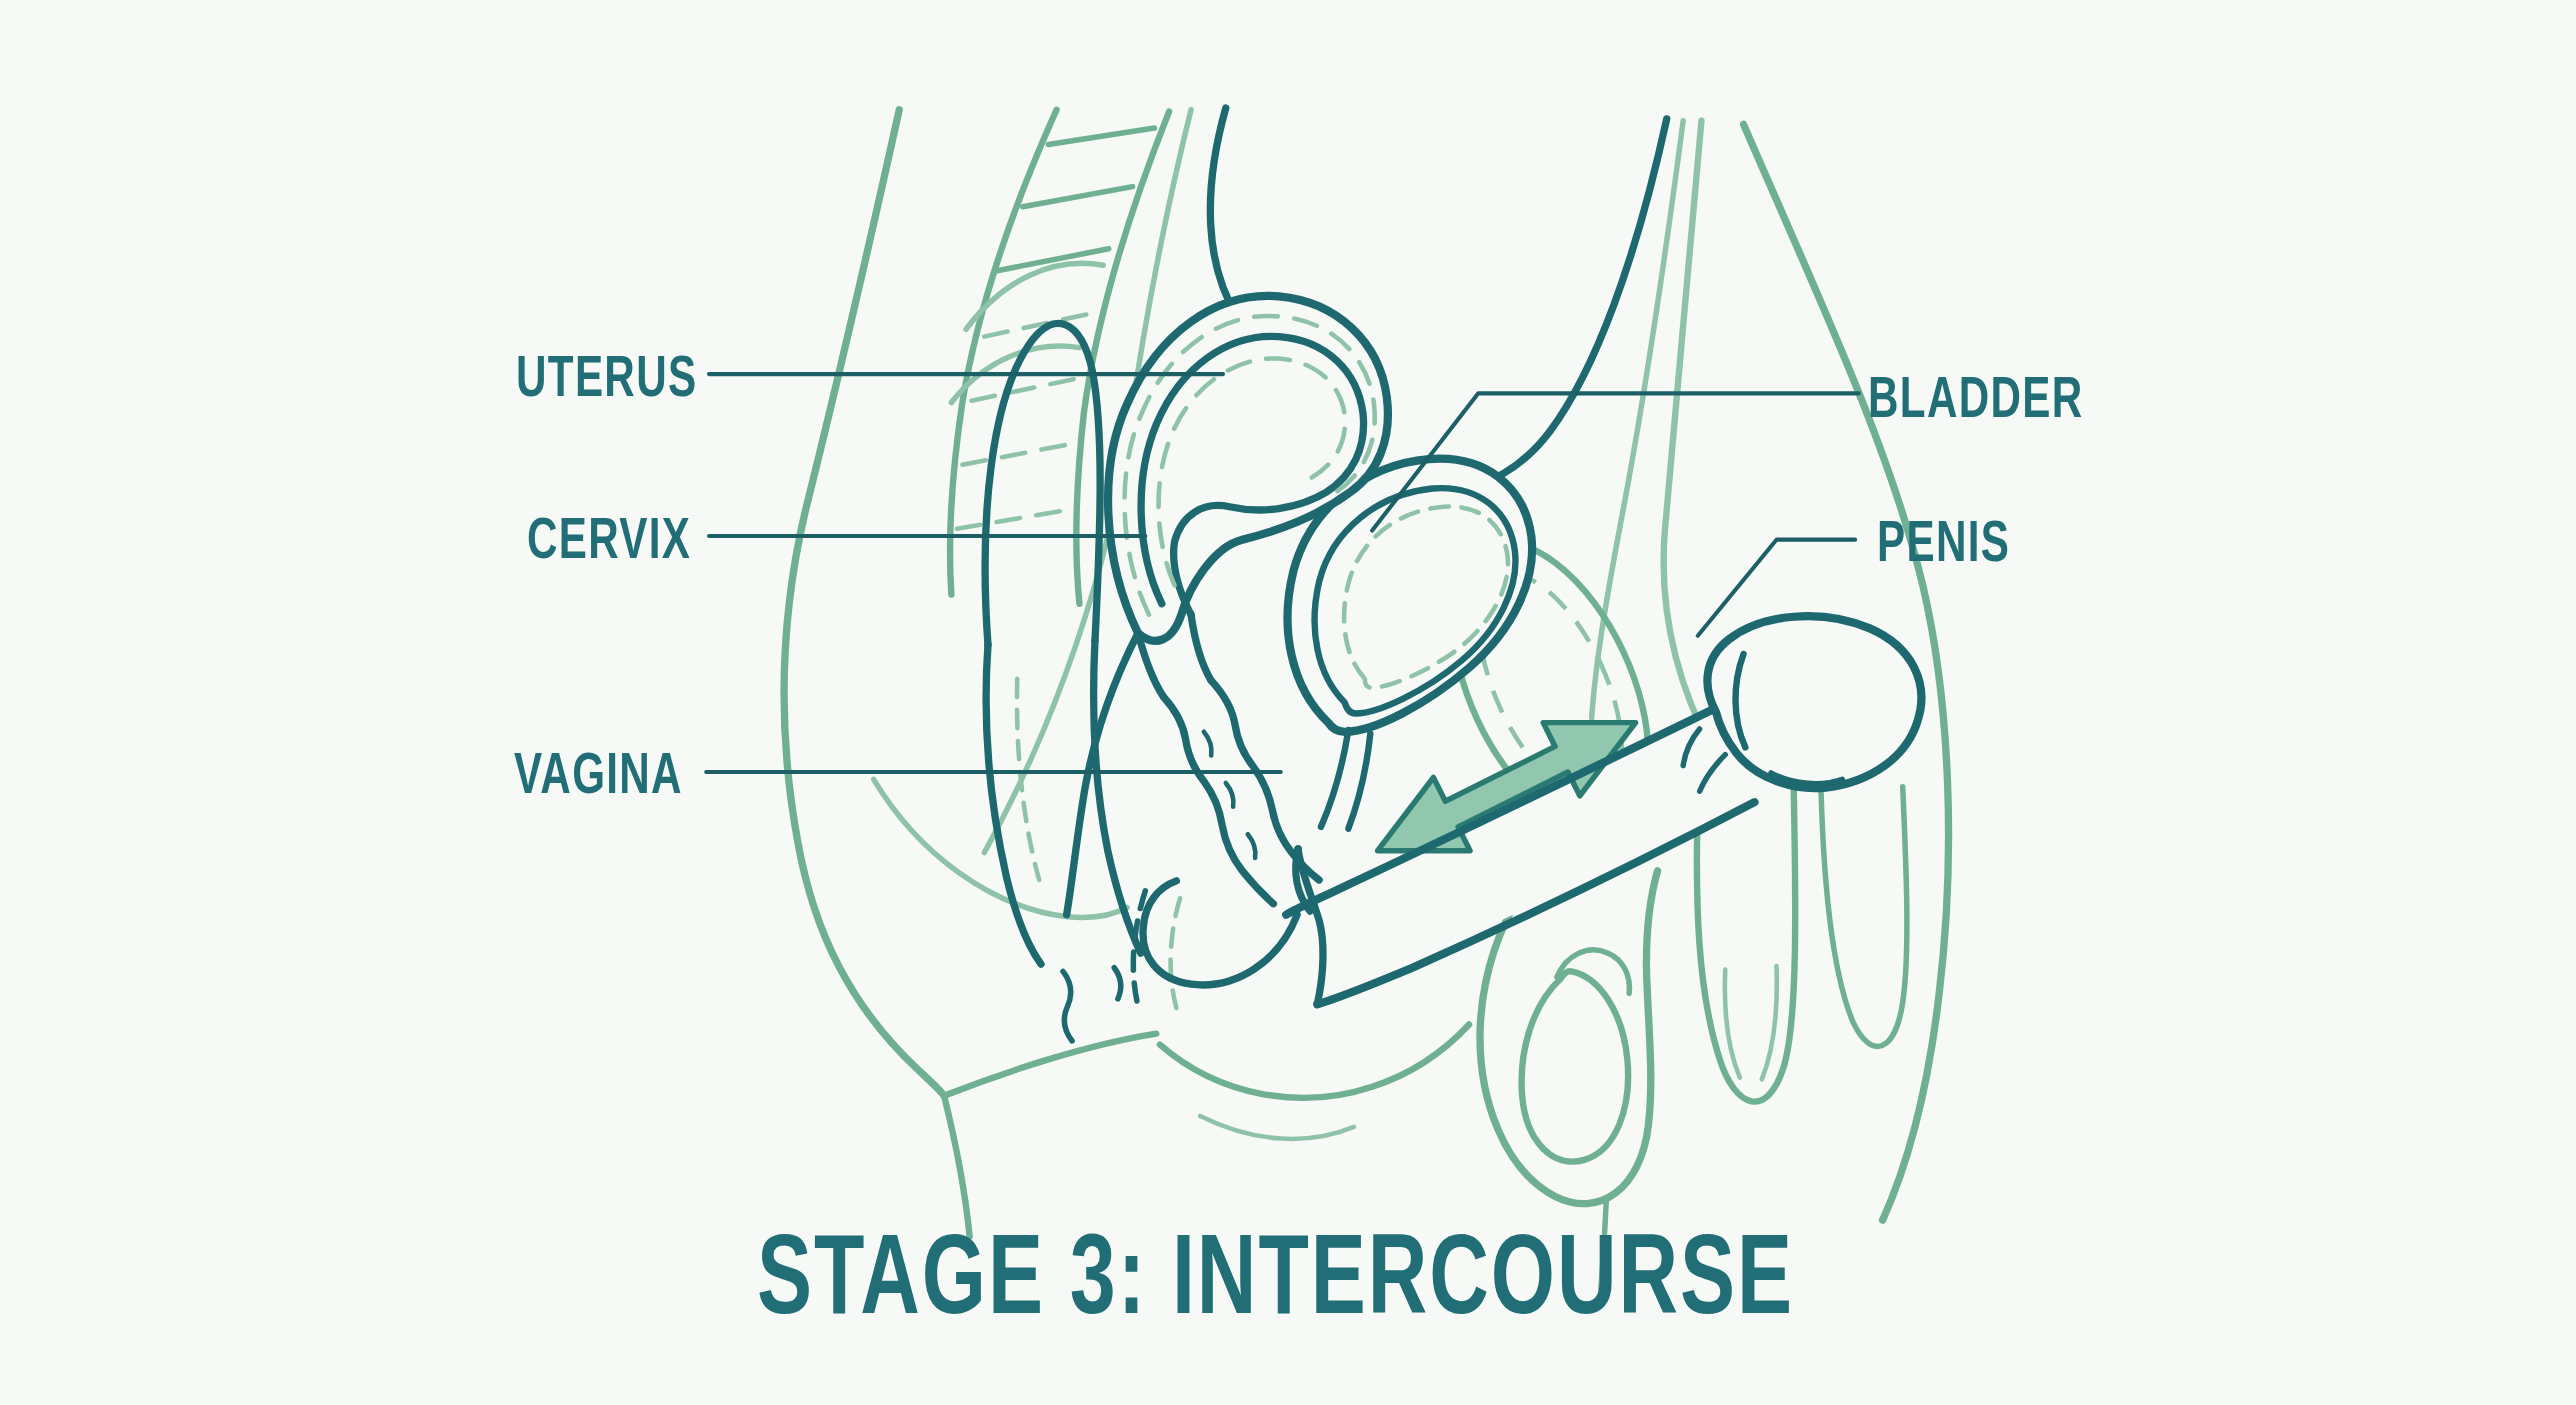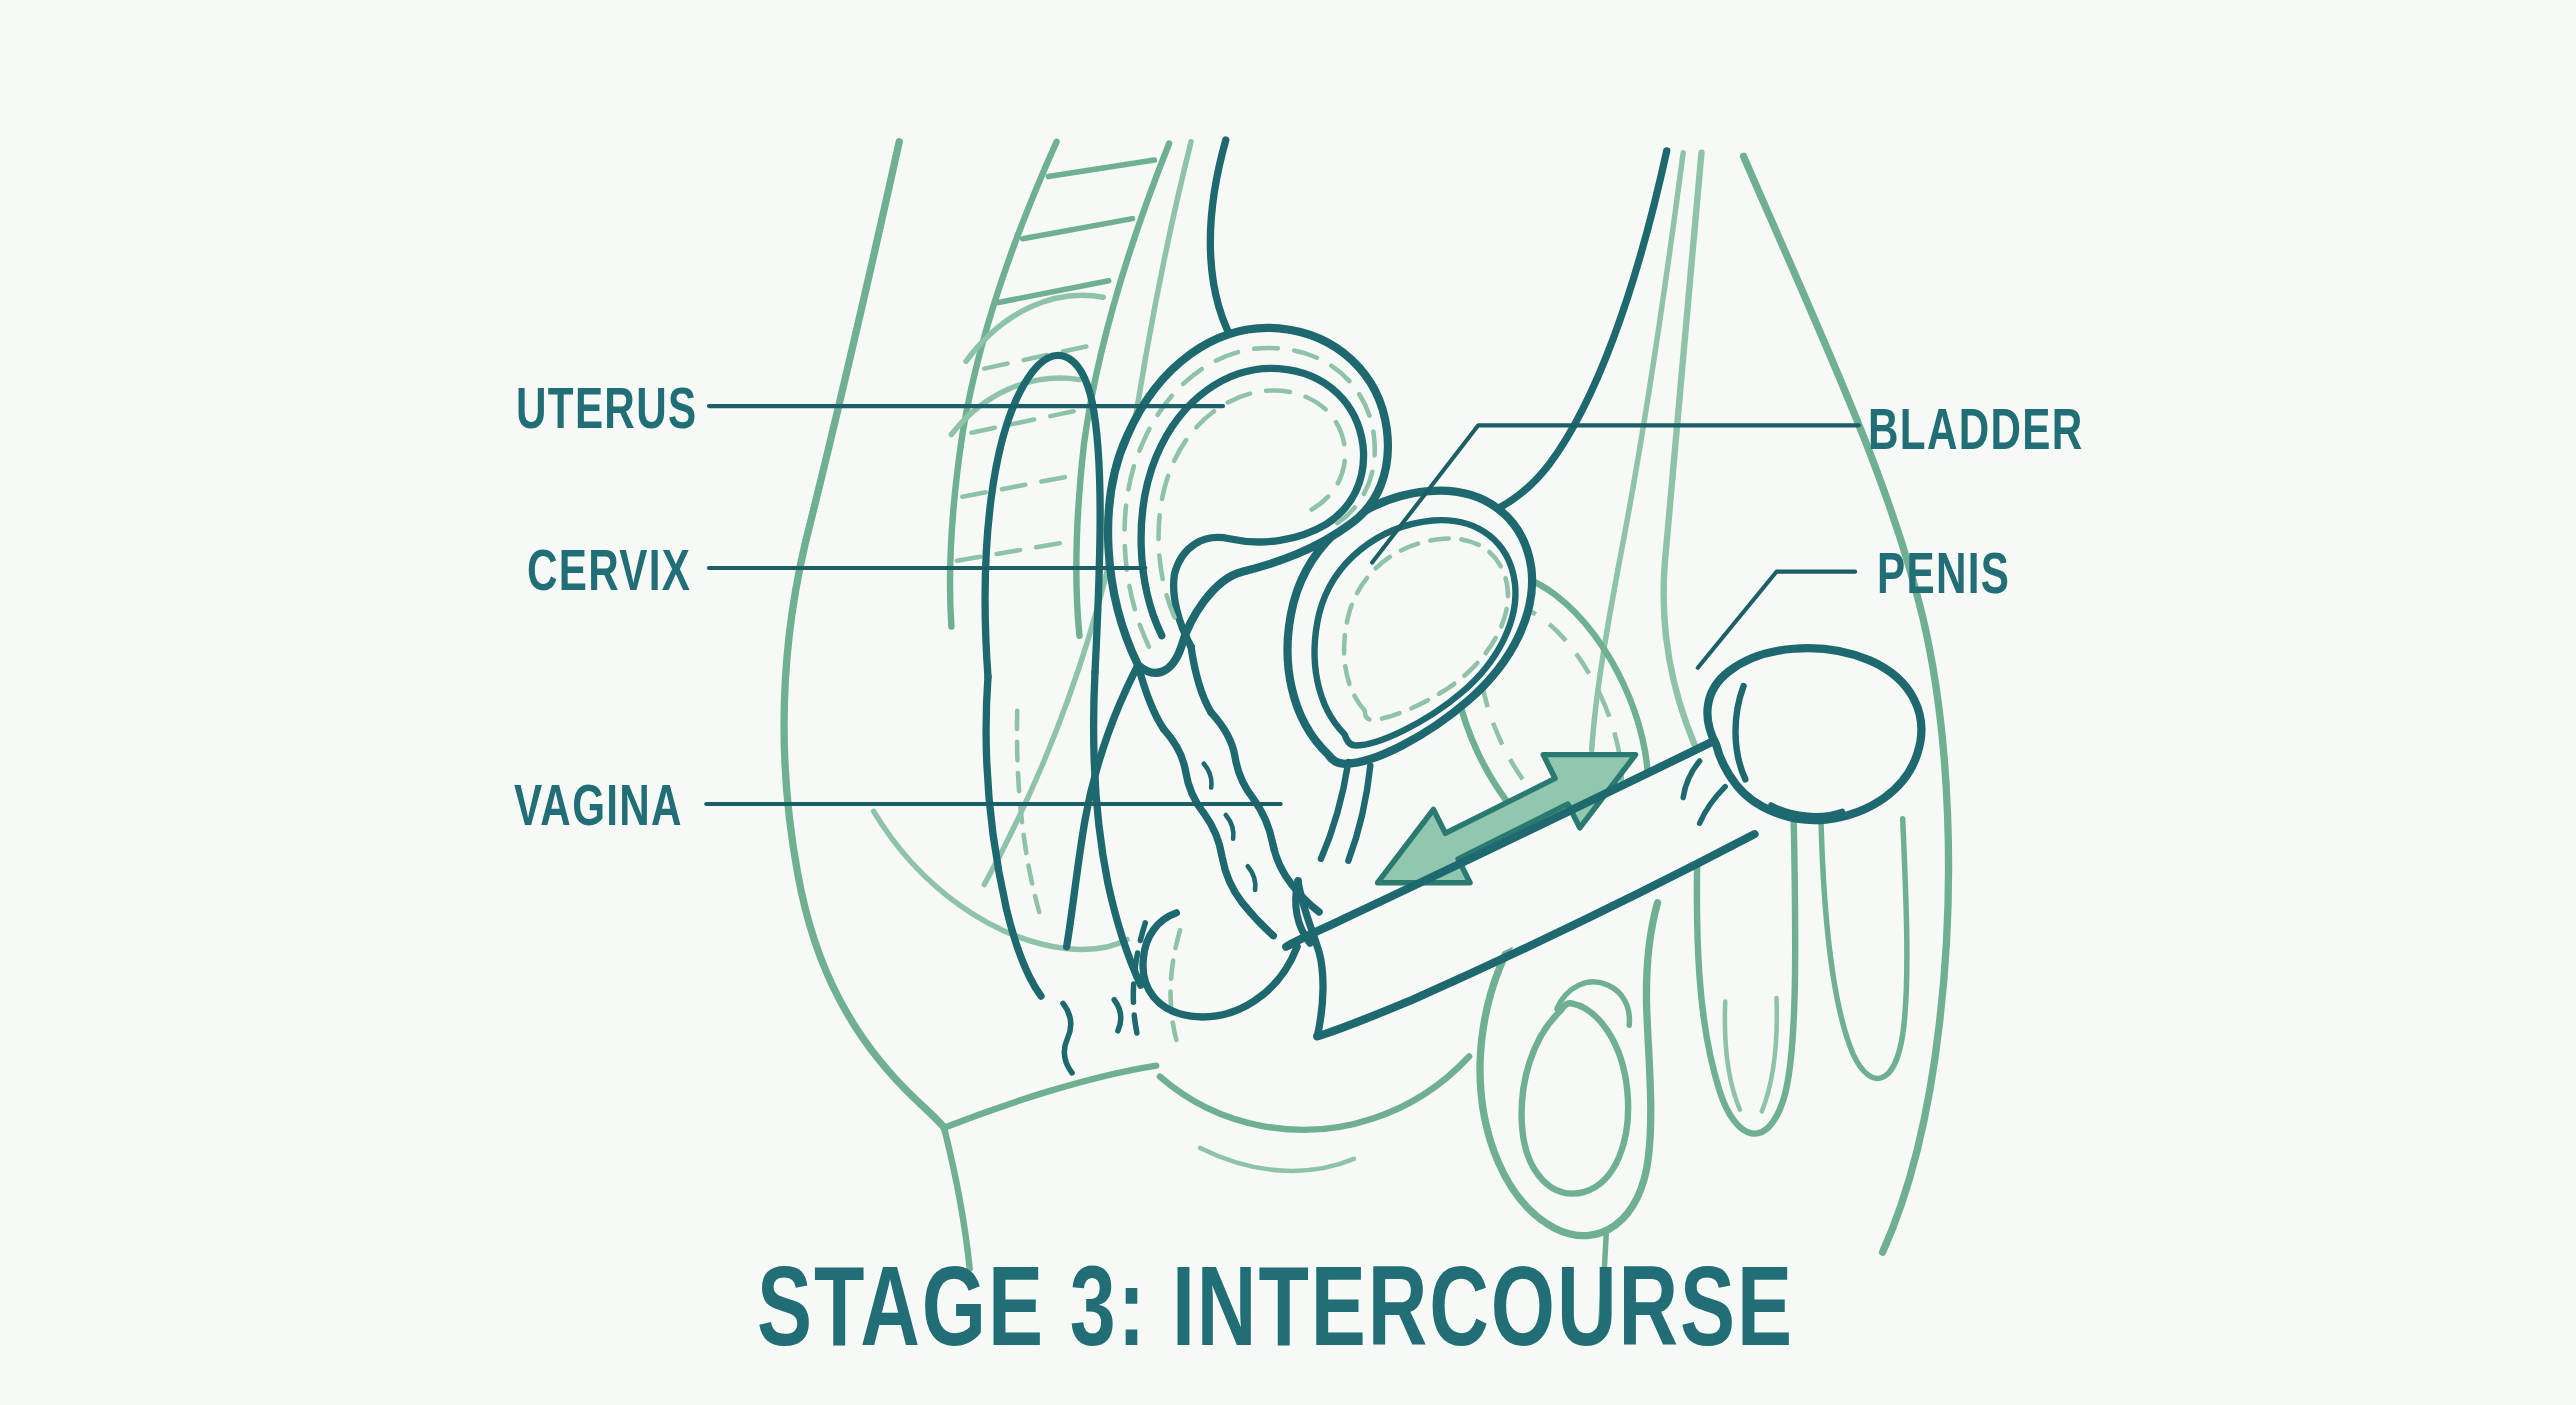--- a/index.html
+++ b/index.html
@@ -8,21 +8,21 @@
     --line_mid:#6fb092;
     --line_pale:#8fc3a9;
     --text:#226e76;
     --leader:#1d5f66;
     --arrow_fill:#90c7ae;
     --arrow_stroke:#2b7a72;
   }
   *{margin:0;padding:0;box-sizing:border-box;}
   html,body{width:2576px;height:1405px;overflow:hidden;}
   body{background:var(--background);font-family:"Liberation Sans",sans-serif;position:relative;}
-  .stage{position:absolute;inset:0;margin-top:32px;}
+  .stage{position:absolute;inset:0;}
   svg{position:absolute;left:0;top:0;}
 
   
   .s-dark{stroke:var(--line_dark);fill:none;}
   .s-mid{stroke:var(--line_mid);fill:none;}
   .s-pale{stroke:var(--line_pale);fill:none;}
   .s-leader{stroke:var(--leader);fill:none;}
   .fill-bg{fill:var(--background);}
   .w9{stroke-width:9px;} .w8{stroke-width:8px;} .w7{stroke-width:7px;}
   .w6{stroke-width:6px;} .w5{stroke-width:5px;} .w45{stroke-width:4.5px;}

